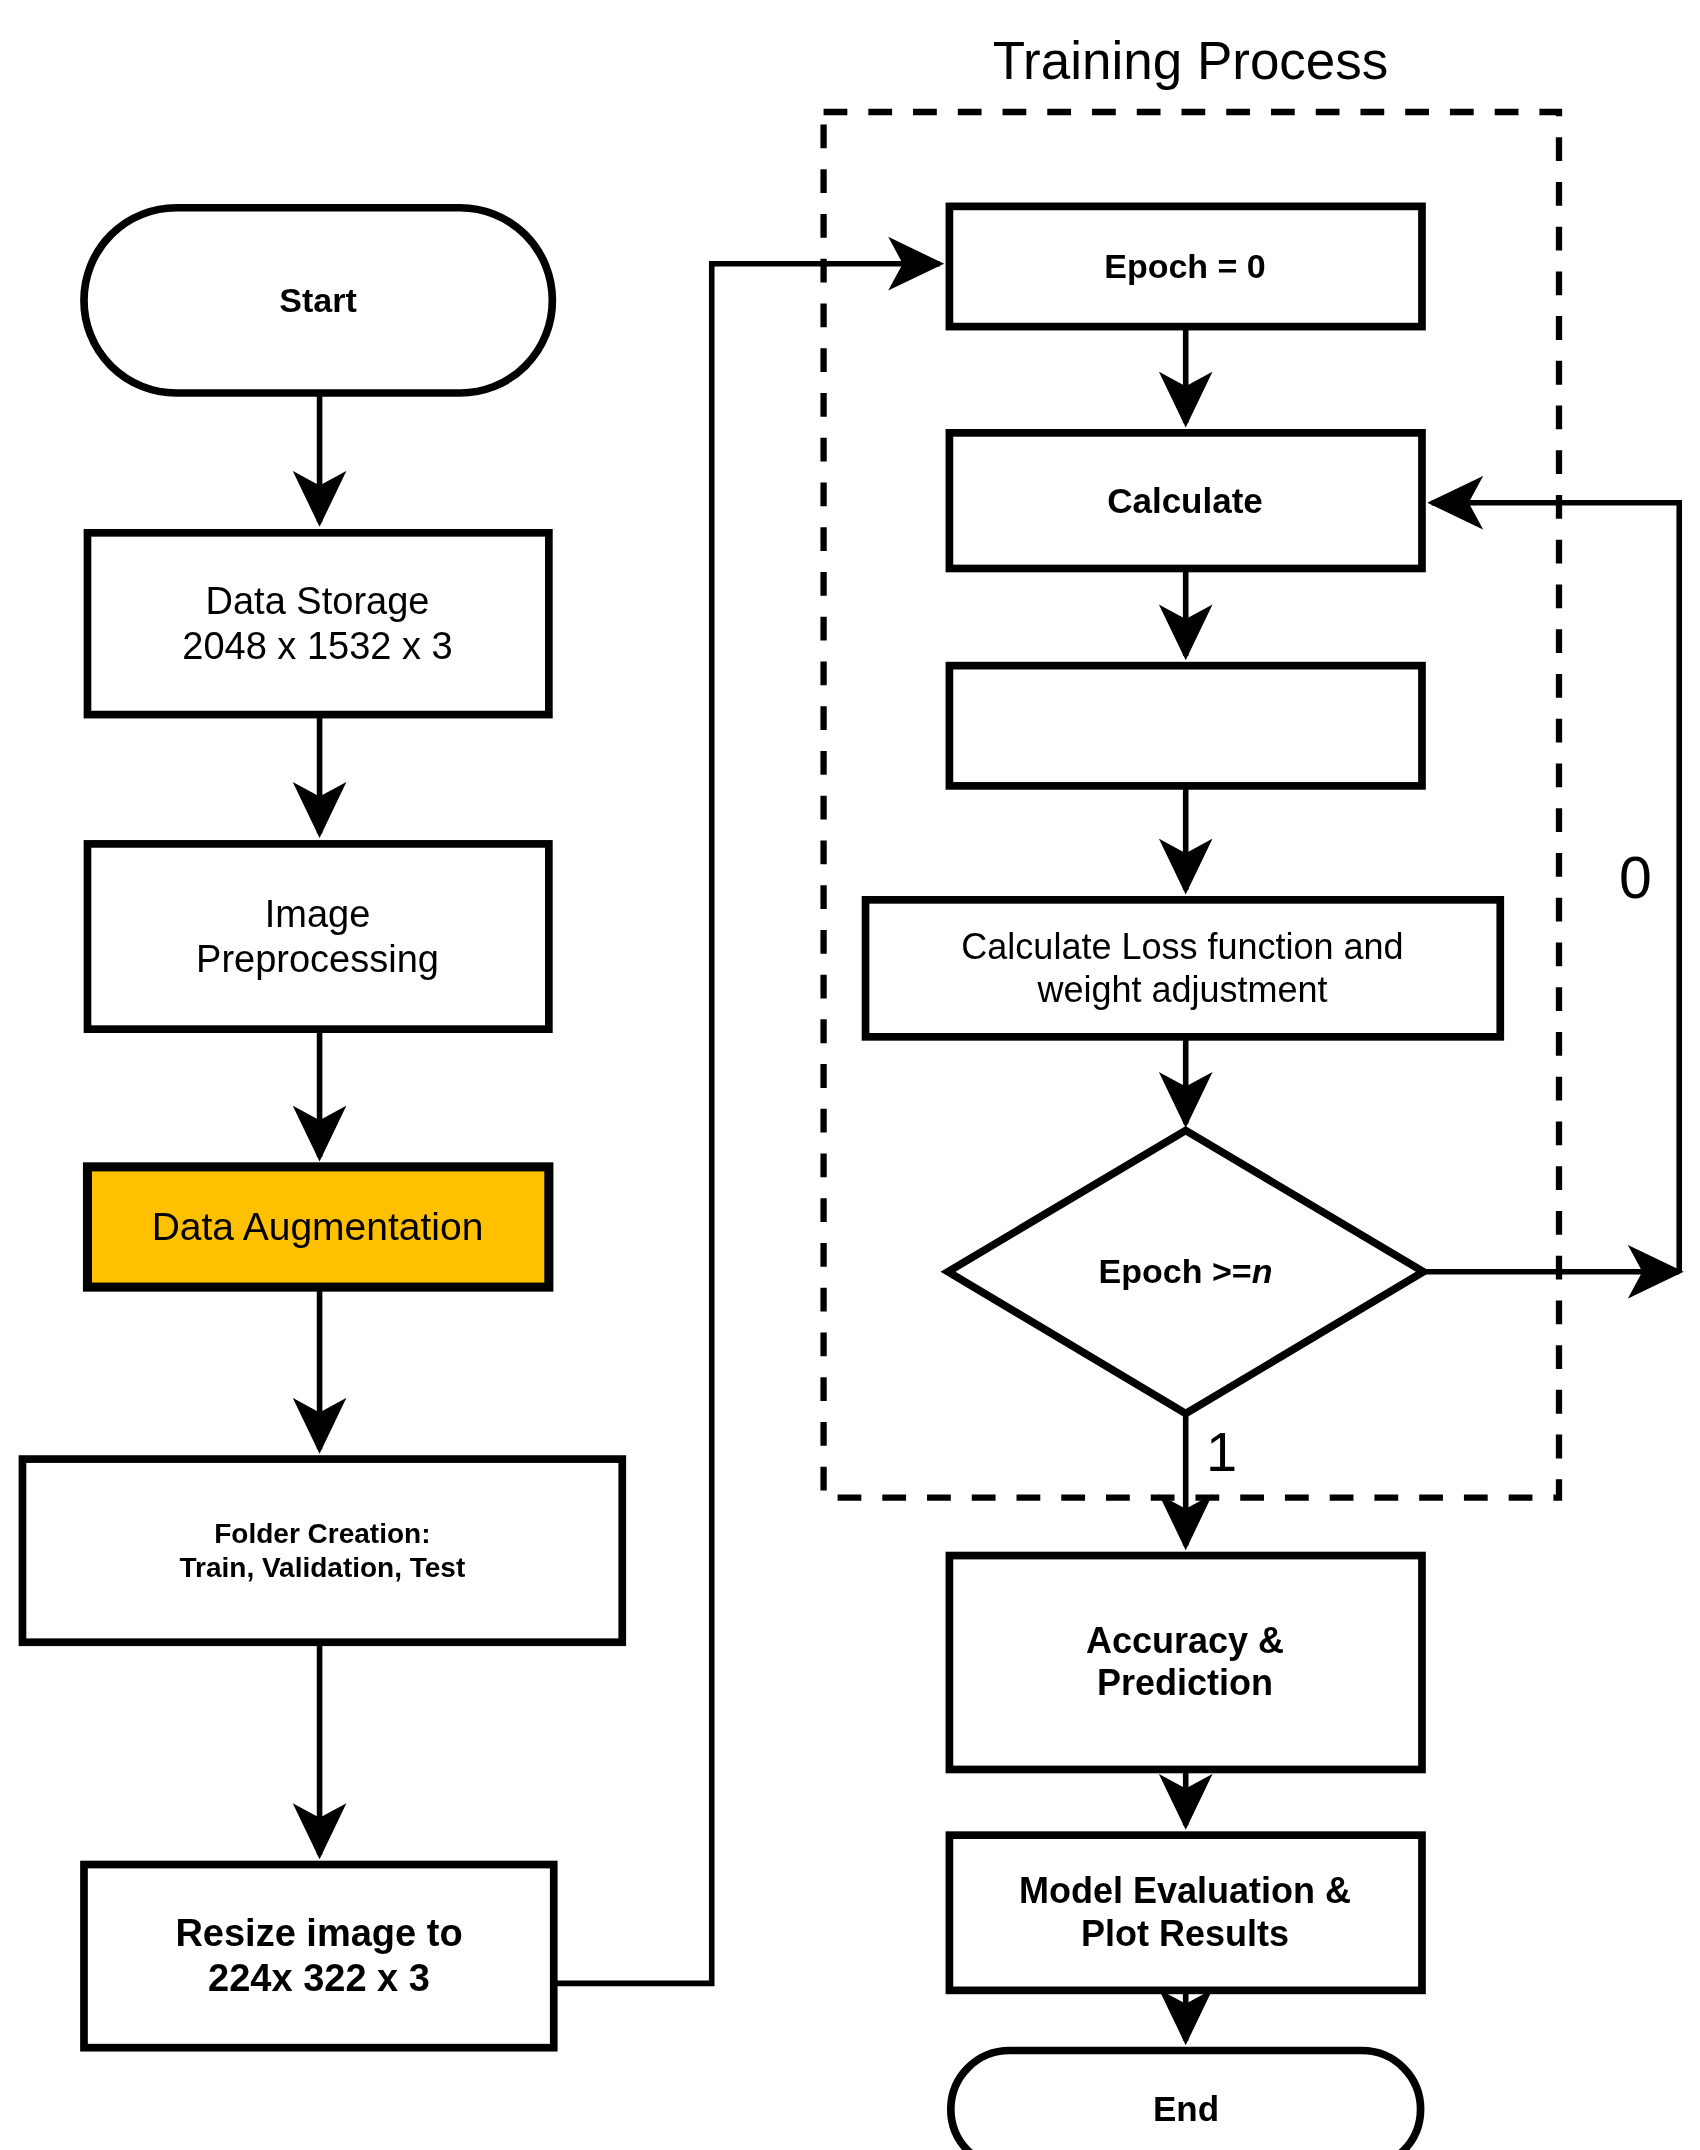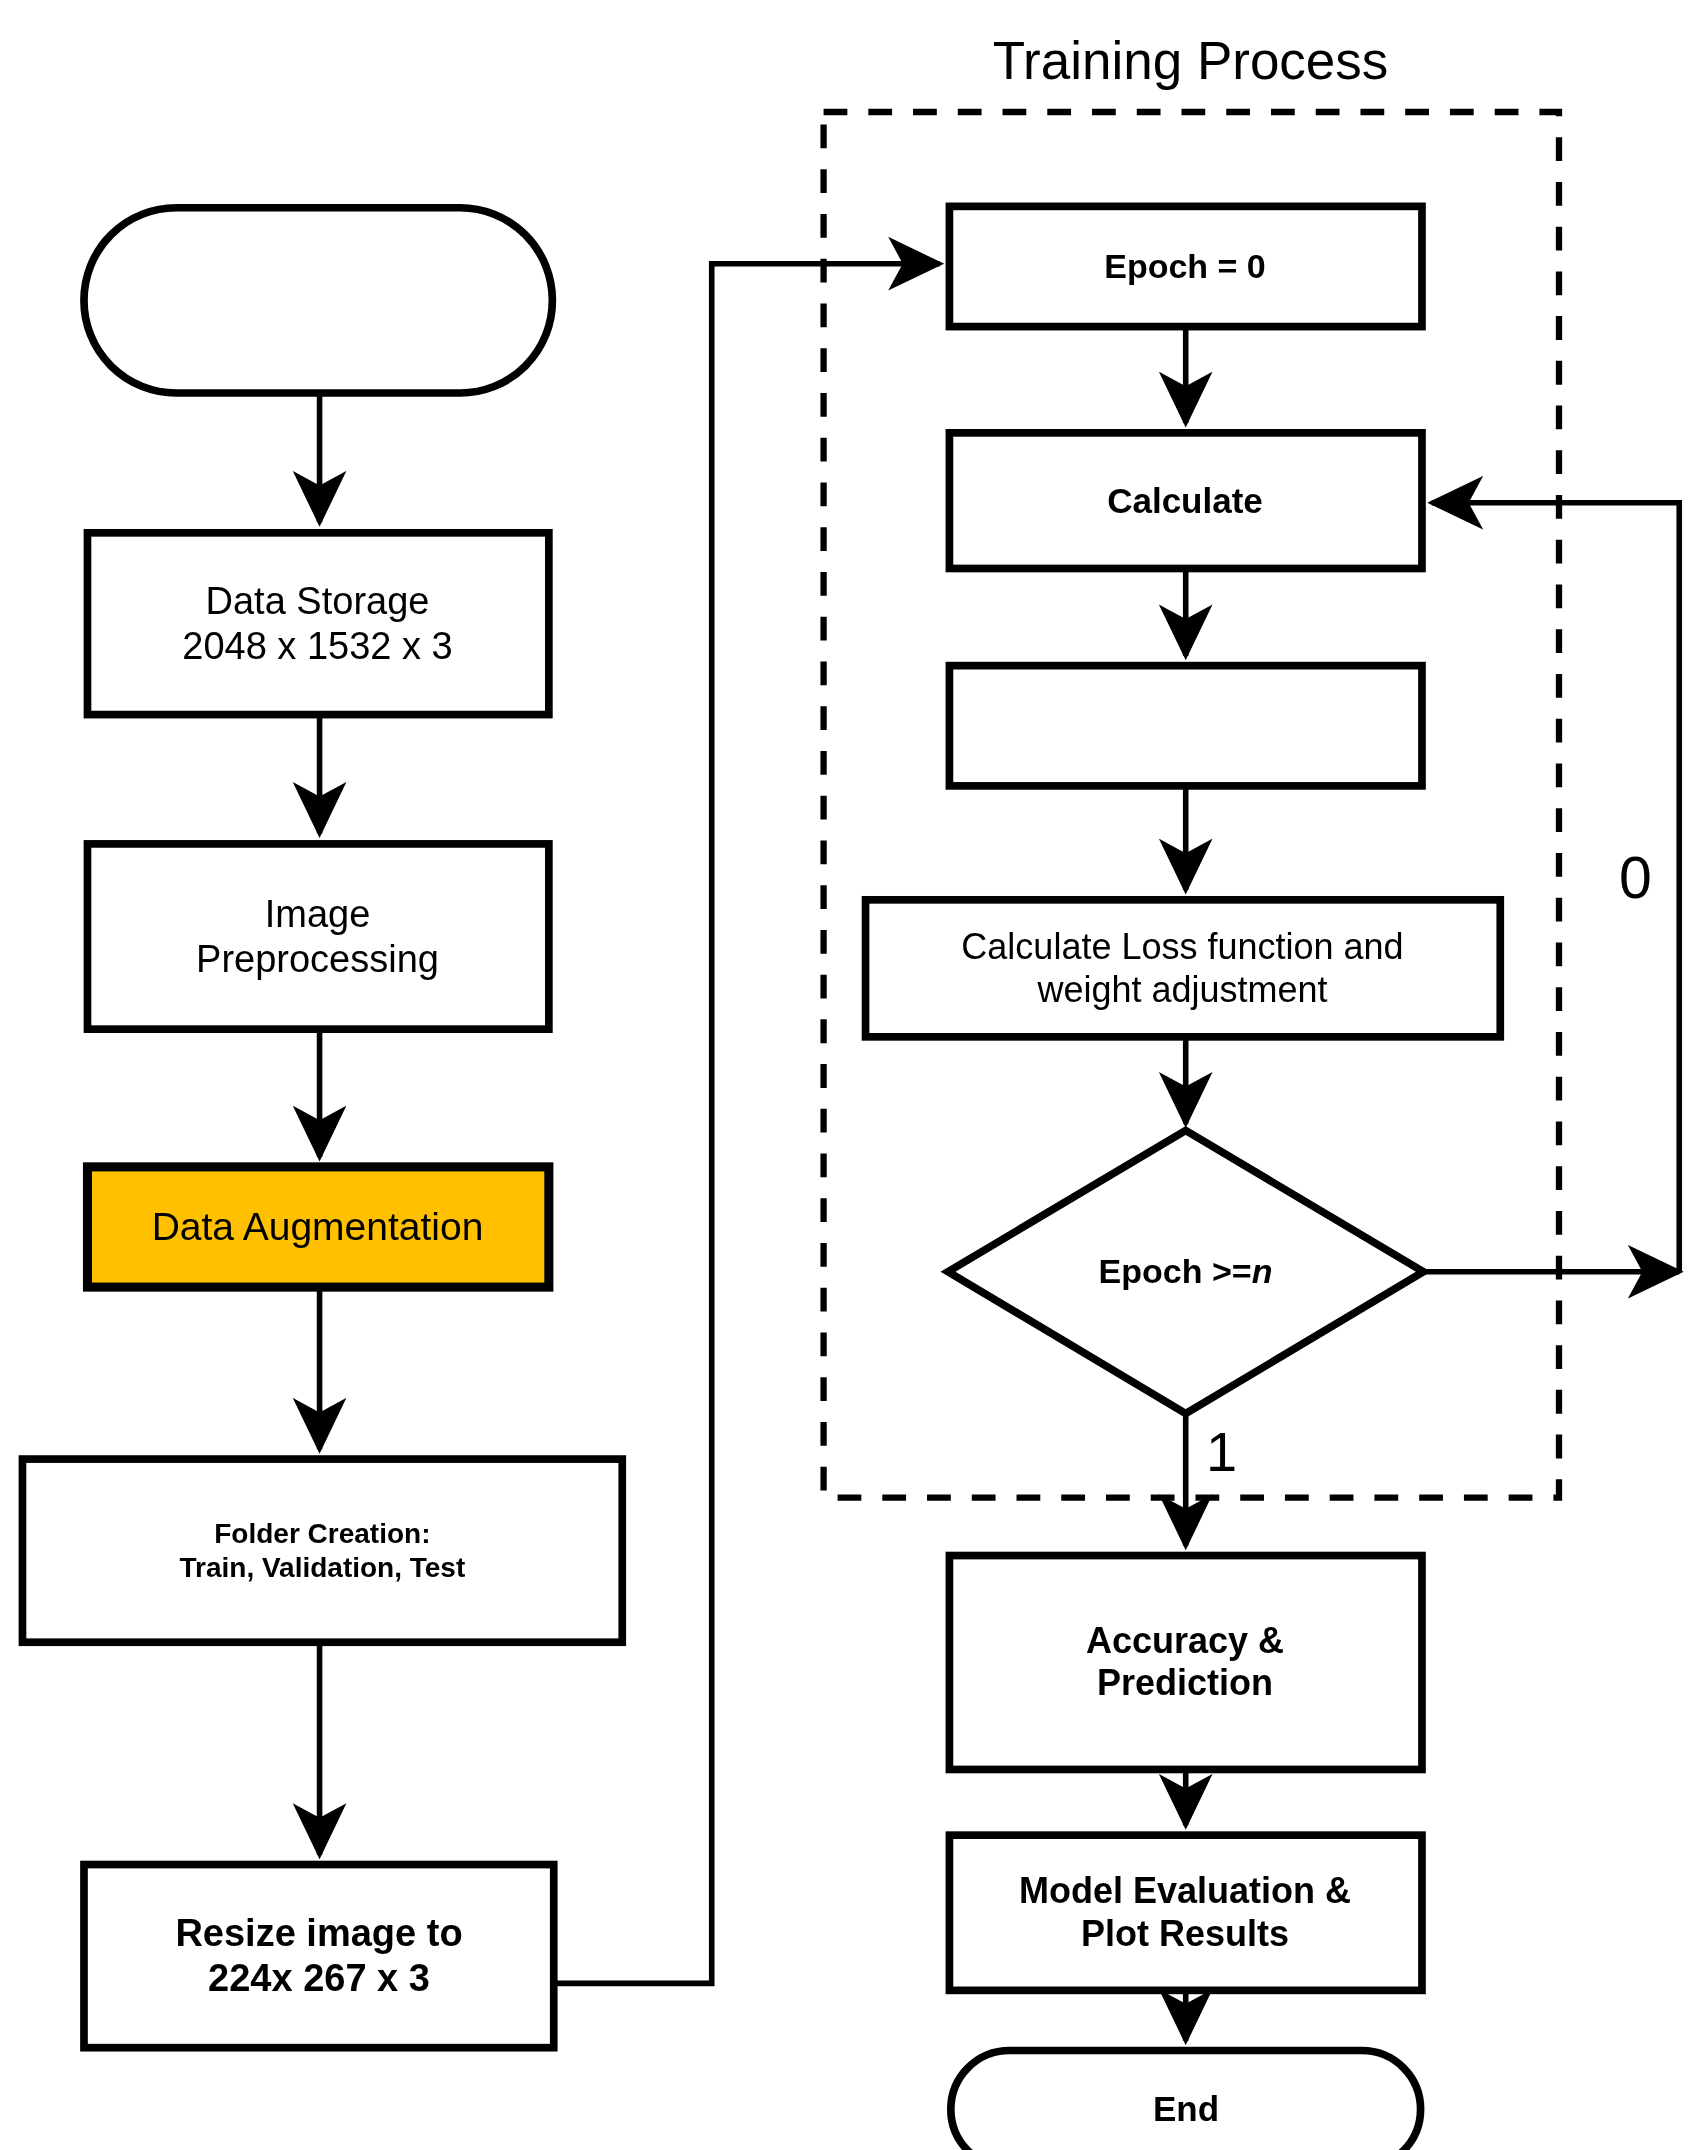--- a/index.html
+++ b/index.html
@@ -110,34 +110,35 @@
     <line x1="1696" y1="1976" x2="1696" y2="2164" stroke="#000000" stroke-width="8" marker-end="url(#arrowhead)"></line>
 
     <line x1="1696" y1="2486" x2="1696" y2="2564" stroke="#000000" stroke-width="8" marker-end="url(#arrowhead)"></line>
     <line x1="1696" y1="2802" x2="1696" y2="2872" stroke="#000000" stroke-width="8" marker-end="url(#arrowhead)"></line>
   </svg>
 
   <div class="section-title" style="left:823px; top:-2.8px; width:735px; text-align:center; font-size:53px;">
     <span>Training Process</span>
   </div>
 
+  <div class="node-text" style="left:84px; top:175px; width:468px; height:185px; font-size:34px;">Start</div>
 
   <div class="node-text regular" style="left:87px; top:500px; width:461px; height:182px; font-size:38px;">Data Storage
 2048 x 1532 x 3</div>
 
   <div class="node-text regular" style="left:87px; top:811px; width:461px; height:185px; font-size:38px;">Image
 Preprocessing</div>
 
   <div class="node-text regular" style="left:87px; top:1134px; width:461px; height:120px; font-size:39px;">Data Augmentation</div>
 
   <div class="node-text" style="left:22.4px; top:1426px; width:600px; height:183px; font-size:28px;">Folder Creation:
 Train, Validation, Test</div>
 
   <div class="node-text" style="left:84px; top:1831px; width:470px; height:183px; font-size:38px;">Resize image to
-224x 267 x 3</div>
+224x 322 x 3</div>
 
   <div class="node-text" style="left:949px; top:173px; width:472px; height:120px; font-size:34px;">Epoch = 0</div>
 
   <div class="node-text" style="left:949px; top:400px; width:472px; height:136px; font-size:35px;">Calculate</div>
 
 
   <div class="node-text regular" style="left:865px; top:867px; width:635px; height:137px; font-size:36px;">Calculate Loss function and
 weight adjustment</div>
 
   <div class="node-text" style="left:997px; top:1188px; width:377px; height:101px; font-size:34px;">

